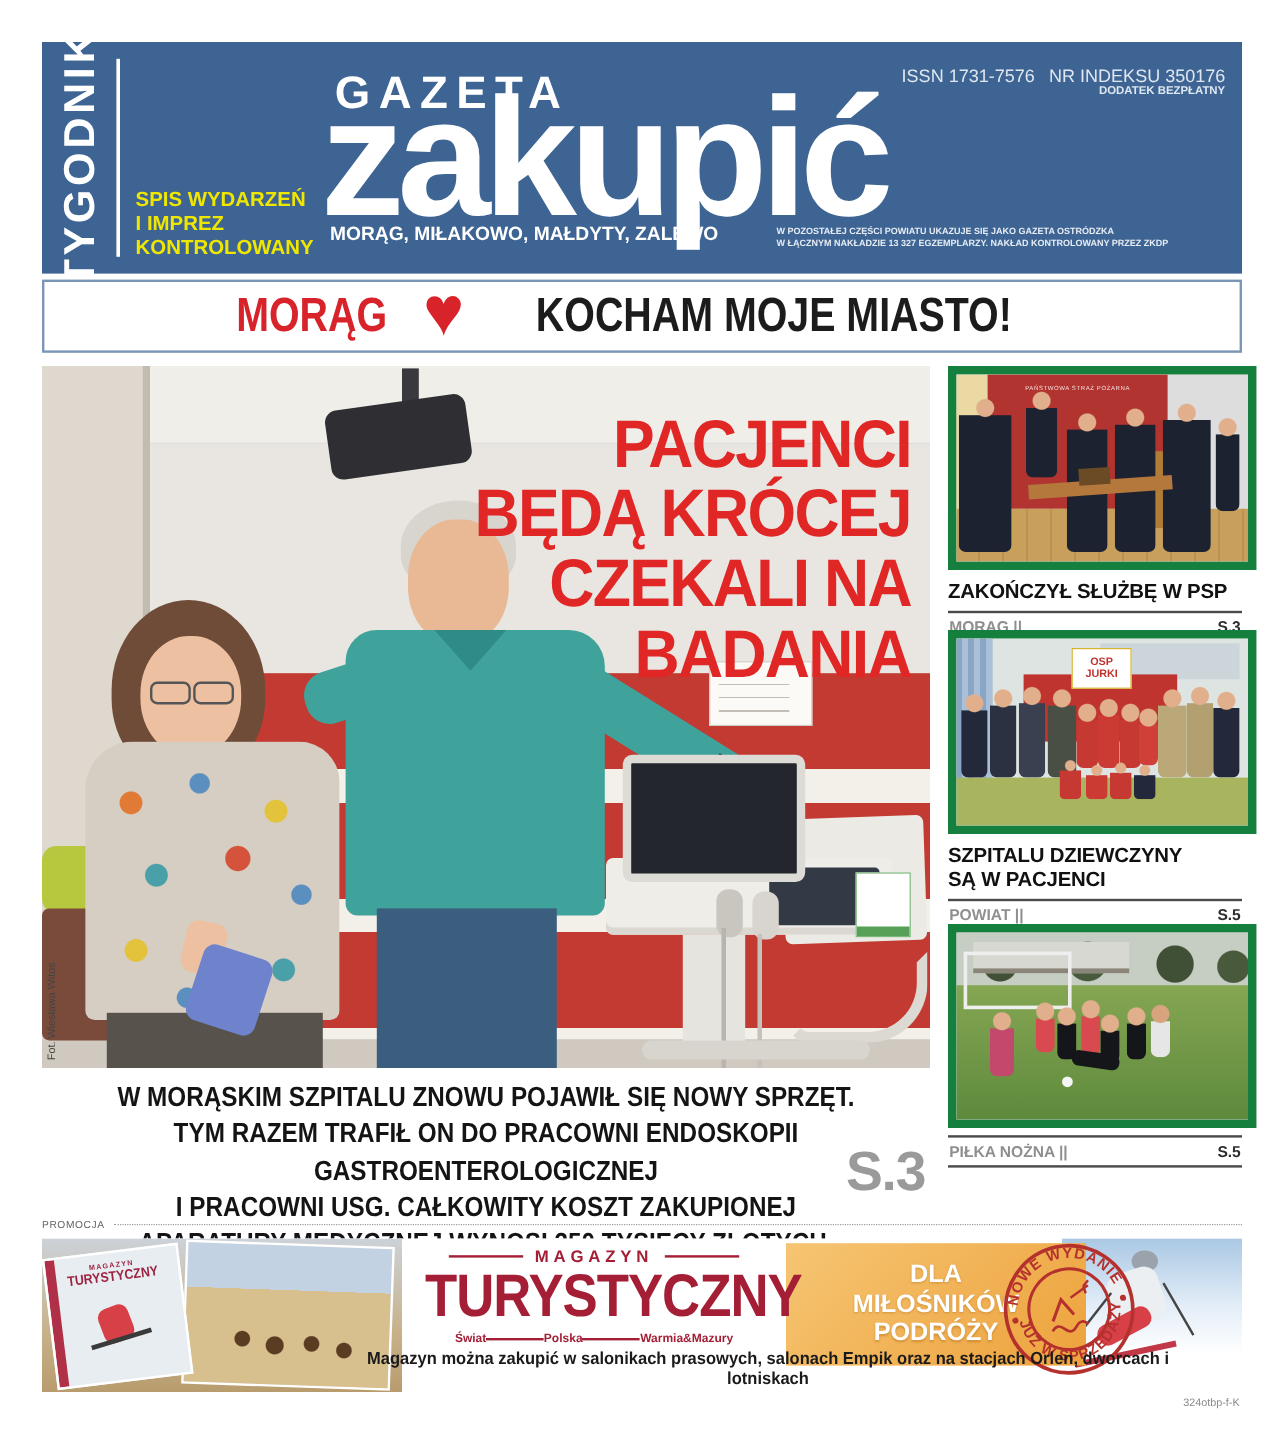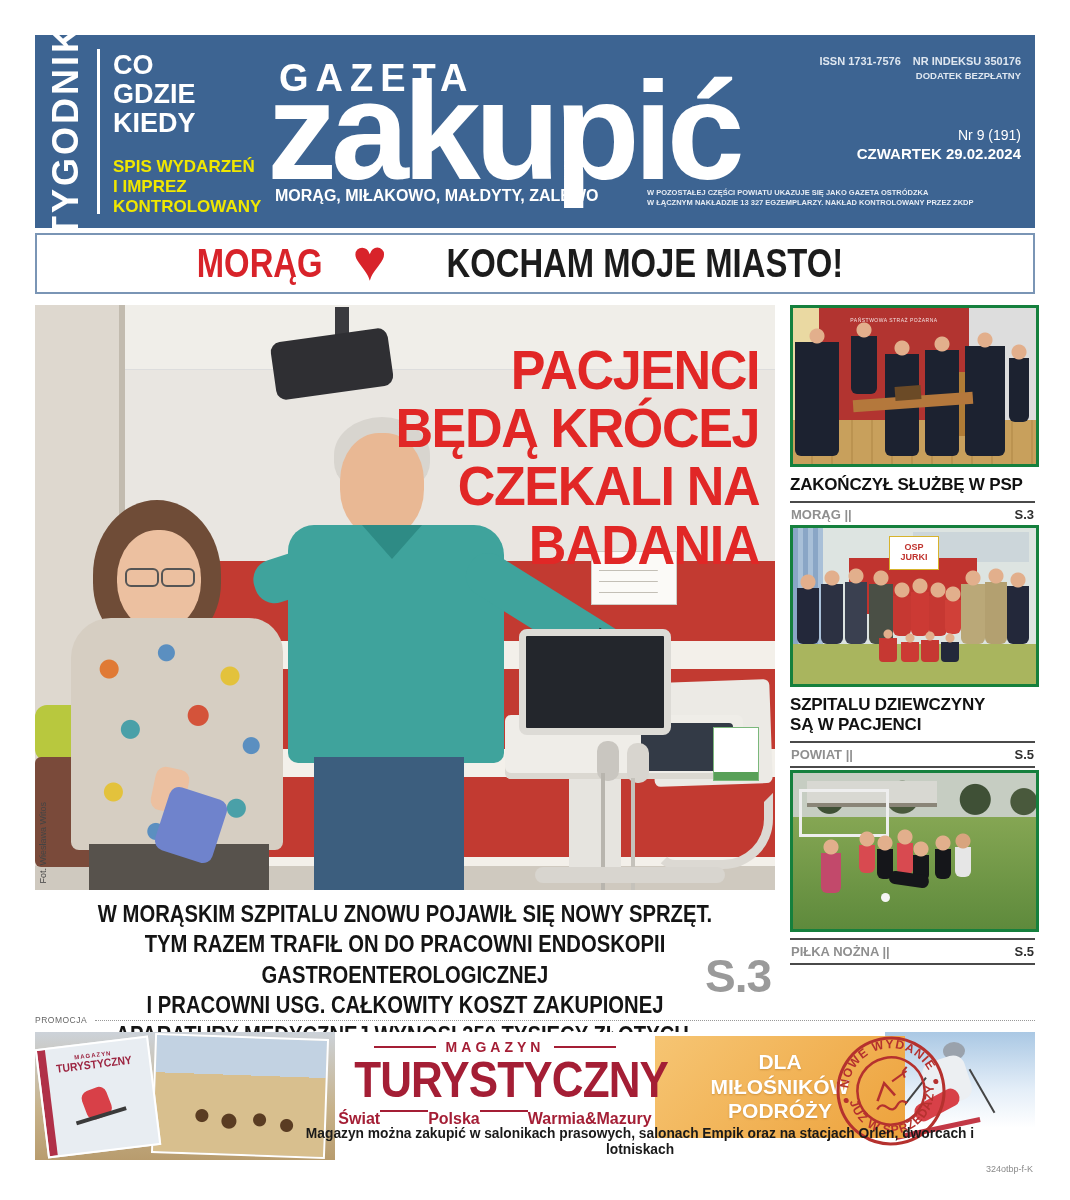--- a/index.html
+++ b/index.html
@@ -10,21 +10,21 @@
   .masthead{position:absolute;left:35px;top:35px;width:1000px;height:193px;background:#3d6492;}
   .tygodnik{position:absolute;left:4px;top:0;height:100%;width:54px;display:flex;align-items:center;justify-content:center;
     writing-mode:vertical-rl;transform:rotate(180deg);color:#fff;font-weight:bold;font-size:36px;letter-spacing:3px;}
   .mast-divider{position:absolute;left:62px;top:14px;bottom:14px;width:3px;background:#fff;}
   .cgk{position:absolute;left:78px;top:16px;color:#fff;font-weight:bold;font-size:27px;line-height:1.08;}
   .spis{position:absolute;left:78px;top:122px;color:#f0e700;font-weight:bold;font-size:17px;line-height:1.18;}
   .gazeta{position:absolute;left:244px;top:22px;color:#fff;font-weight:bold;font-size:38px;letter-spacing:7px;}
   .moraska{position:absolute;left:232px;top:26px;color:#fff;font-weight:bold;font-size:140px;letter-spacing:-6px;line-height:1;}
   .cities{position:absolute;left:240px;top:152px;color:#fff;font-weight:bold;font-size:16px;}
   .fineprint{position:absolute;left:612px;top:153px;color:#e6ecf4;font-size:7.5px;font-weight:bold;line-height:1.35;}
-  .issn-row{position:absolute;right:14px;top:20px;color:#dfe7f0;font-size:11px;font-weight:bold;display:flex;gap:12px;}
+  .issn-row{position:absolute;right:14px;top:20px;color:#dfe7f0;font-size:15px;font-weight:normal;display:flex;gap:12px;}
   .dodatek{position:absolute;right:14px;top:35px;color:#dfe7f0;font-size:9.5px;font-weight:bold;margin-left:40px;}
   .issue{position:absolute;right:14px;top:92px;color:#fff;text-align:right;}
   .issue-nr{font-size:14px;}
   .issue-date{font-size:15px;font-weight:bold;margin-top:2px;}
 
   
   .city-banner{position:absolute;left:35px;top:233px;width:996px;height:57px;background:#fff;border:2px solid #7a95b5;
     display:flex;align-items:center;justify-content:center;gap:16px;}
   .cb-city{color:#d8232a;font-size:40px;font-weight:bold;transform:scaleX(0.82);}
   .cb-heart{color:#d8232a;font-size:58px;line-height:0.8;margin-top:-6px;}
@@ -39,21 +39,21 @@
 
   
   .lead-caption{position:absolute;left:35px;top:893px;width:740px;height:122px;}
   .caption-lines{position:absolute;left:0;right:0;top:6px;text-align:center;font-size:23px;font-weight:bold;color:#141414;
     line-height:1.32;transform:scaleX(0.88);transform-origin:center top;}
   .caption-ref{position:absolute;right:4px;bottom:12px;font-size:46px;font-weight:800;color:#9a9a9a;letter-spacing:-1px;}
 
   
   .sidebar{position:absolute;left:790px;top:305px;width:245px;height:710px;}
   .story{position:absolute;left:0;width:245px;}
-  .story-photo{width:243px;height:156px;border:3px solid #15803d;position:relative;overflow:hidden;background:#ddd;}
+  .story-photo{width:243px;height:156px;border:7px solid #15803d;position:relative;overflow:hidden;background:#ddd;}
   .story-headline{margin-top:8px;font-size:17px;font-weight:800;color:#111;line-height:1.18;letter-spacing:-0.2px;}
   .story-meta{margin-top:6px;border-top:2px solid #4a4a4a;border-bottom:2px solid #4a4a4a;display:flex;
     justify-content:space-between;padding:4px 1px;font-size:13px;font-weight:bold;}
   .story-kicker{color:#8f8f8f;}
   .story-ref{color:#2e2e2e;}
 
   
   .fig{position:absolute;background-repeat:no-repeat;border-radius:6px;
     background-image:radial-gradient(circle 8px at 50% 10px,var(--s,#e2af8c) 7px,transparent 8px),linear-gradient(var(--c),var(--c));
     background-size:100% 20px,100% calc(100% - 16px);background-position:0 0,0 16px;}
@@ -66,22 +66,22 @@
   .promo-label-row{display:flex;align-items:center;gap:8px;height:12px;}
   .promo-label{font-size:8.5px;color:#666;letter-spacing:0.5px;}
   .promo-dots{flex:1;border-top:1px dotted #999;height:0;}
   .promo-banner{position:absolute;left:0;top:18px;width:1000px;height:128px;background:#fff;overflow:hidden;}
   .promo-center{position:absolute;left:300px;top:0;width:320px;height:128px;text-align:center;}
   .mag-kicker-row{display:flex;align-items:center;justify-content:center;gap:10px;margin-top:7px;color:#a41e35;
     font-weight:bold;font-size:14px;letter-spacing:4px;}
   .kdash{width:62px;border-top:2px solid #a41e35;}
   .mag-title{font-size:50px;font-weight:800;color:#a41e35;letter-spacing:-1px;line-height:1.0;
     transform:scaleX(0.88);transform-origin:center top;}
-  .mag-sections{display:flex;align-items:flex-start;justify-content:center;gap:0;margin-top:5px;color:#a41e35;
-    font-weight:bold;font-size:16px;}
+  .mag-sections{display:flex;align-items:center;justify-content:center;gap:0;margin-top:5px;color:#a41e35;
+    font-weight:bold;font-size:10px;}
   .sdash{width:48px;border-top:2px solid #a41e35;}
   .promo-orange{position:absolute;left:620px;top:4px;width:250px;height:102px;
     background:linear-gradient(135deg,#f6c573,#eda23c);display:flex;flex-direction:column;align-items:center;
     justify-content:center;color:#fff;font-weight:800;font-size:21px;line-height:1.18;text-shadow:0 1px 2px rgba(140,80,0,.35);}
   .promo-ski{position:absolute;left:850px;top:0;width:150px;height:128px;
     background:linear-gradient(180deg,#aac8e4,#e4eef8 45%,#fff 75%);overflow:hidden;}
   .promo-stamp{position:absolute;left:800px;top:3px;width:112px;height:112px;transform:rotate(-12deg);z-index:5;}
   .promo-avail{position:absolute;left:250px;right:40px;bottom:3px;text-align:center;font-size:14.5px;font-weight:bold;
     color:#1a1a1a;transform:scaleX(0.95);z-index:6;}
   .promo-code{position:absolute;right:2px;top:150px;font-size:9px;color:#8a8a8a;}
@@ -93,46 +93,37 @@
   .mini-title{text-align:center;font-size:11.5px;font-weight:800;color:#9c2440;transform:scaleX(0.9);}
 </style>
 </head>
 <body>
 
 <div class="page">
 
   <div class="masthead">
     <div class="tygodnik">TYGODNIK</div>
     <div class="mast-divider"></div>
-    <div class="cgk">
-      <div>CO</div>
-      <div>GDZIE</div>
-      <div>KIEDY</div>
-    </div>
     <div class="spis">
       <div>SPIS WYDARZEŃ</div>
       <div>I IMPREZ</div>
       <div>KONTROLOWANY</div>
     </div>
     <div class="gazeta">GAZETA</div>
     <div class="moraska">zakupić</div>
     <div class="cities">MORĄG, MIŁAKOWO, MAŁDYTY, ZALEWO</div>
     <div class="fineprint">
       <div>W POZOSTAŁEJ CZĘŚCI POWIATU UKAZUJE SIĘ JAKO GAZETA OSTRÓDZKA</div>
       <div>W ŁĄCZNYM NAKŁADZIE 13 327 EGZEMPLARZY. NAKŁAD KONTROLOWANY PRZEZ ZKDP</div>
     </div>
     <div class="issn-row">
       <span>ISSN 1731-7576</span>
       <span>NR INDEKSU 350176</span>
     </div>
     <div class="dodatek">DODATEK BEZPŁATNY</div>
-    <div class="issue">
-      <div class="issue-nr">Nr 9 (191)</div>
-      <div class="issue-date">CZWARTEK 29.02.2024</div>
-    </div>
   </div>
 
   <div class="city-banner">
     <span class="cb-city">MORĄG</span>
     <span class="cb-heart">♥</span>
     <span class="cb-slogan">KOCHAM MOJE MIASTO!</span>
   </div>
 
   <div class="lead-photo">
 

